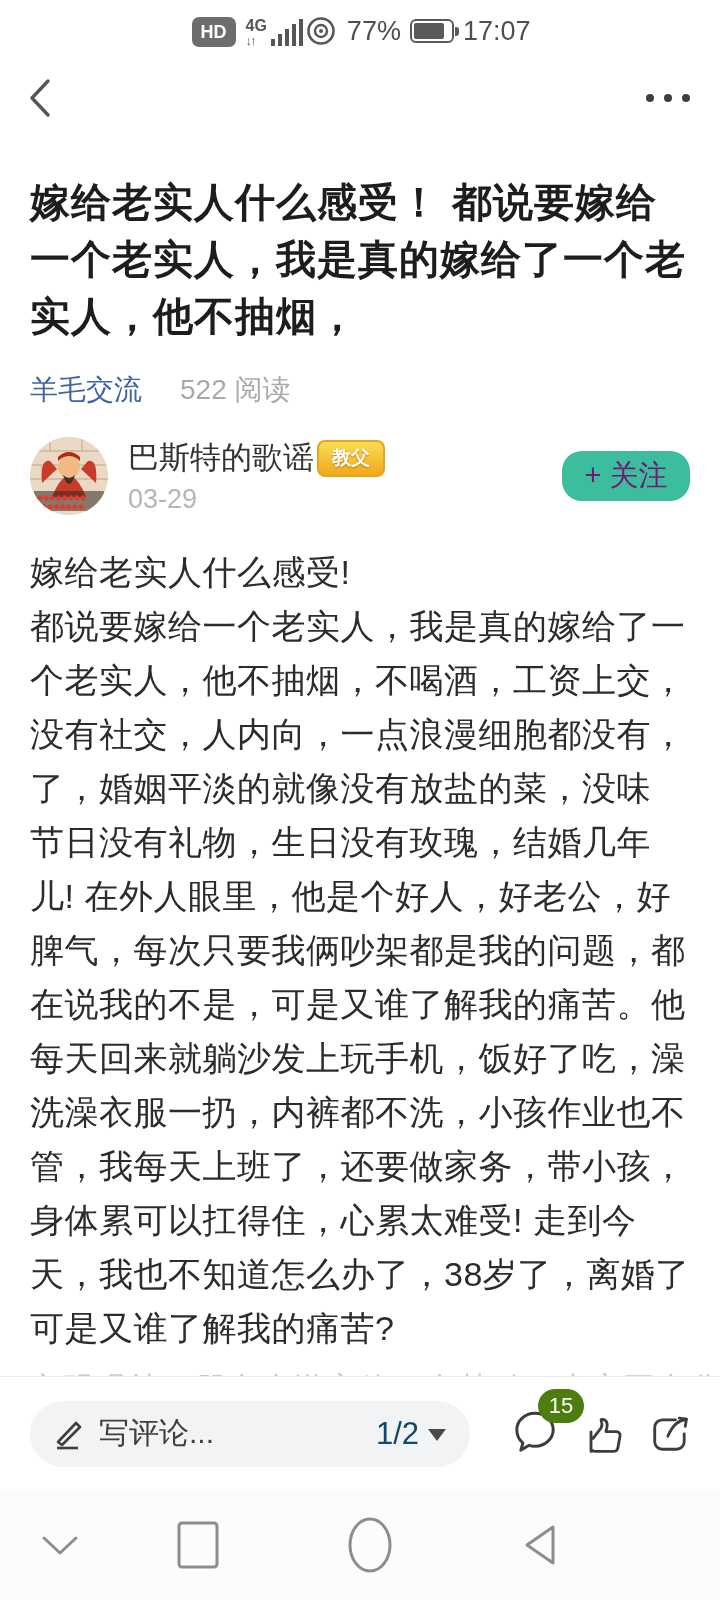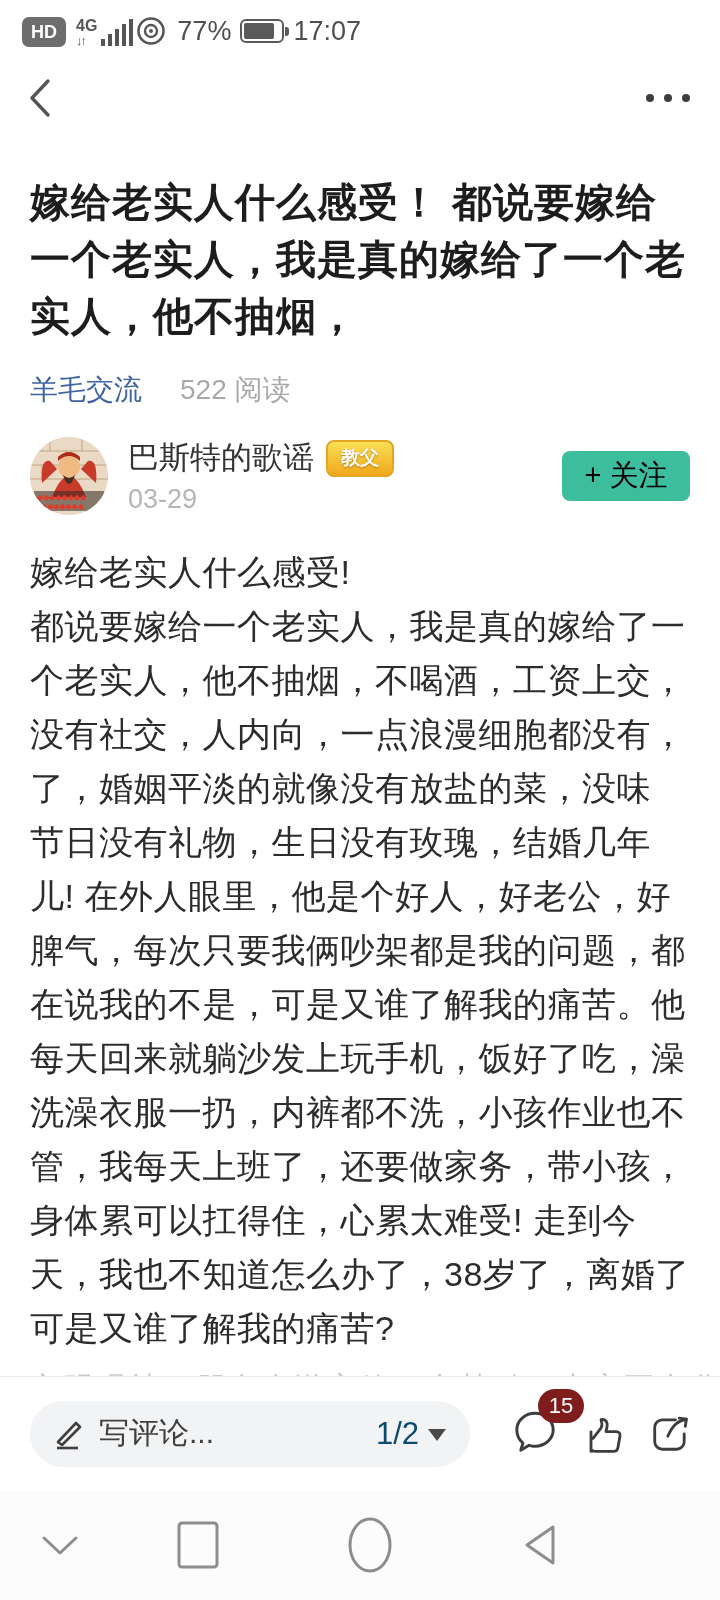--- a/index.html
+++ b/index.html
@@ -1,21 +1,21 @@
 <!DOCTYPE html>
 <html><head>
 <meta charset="utf-8">
 <style>
   * { margin:0; padding:0; box-sizing:border-box; }
   html,body { width:720px; background:#fff; }
   body { font-family:"Liberation Sans","DejaVu Sans",sans-serif; }
   .phone { position:relative; width:720px; height:1600px; background:#fff; overflow:hidden; }
 
   
-  .status-bar { display:flex; justify-content:flex-start; align-items:center; height:52px; padding:10px 20px 0 22px; }
+  .status-bar { display:flex; justify-content:center; align-items:center; height:52px; padding:10px 20px 0 22px; }
   .sb-left { display:flex; align-items:flex-end; gap:10px; }
   .hd-badge { width:44px; height:30px; background:#6d6d6d; border-radius:7px; color:#fff; font-size:18px; font-weight:700; display:flex; align-items:center; justify-content:center; }
   .net-group { display:flex; align-items:flex-end; gap:3px; }
   .net-col { display:flex; flex-direction:column; align-items:flex-start; line-height:1; }
   .net-type { font-size:16px; color:#565656; font-weight:600; }
   .net-arrows { font-size:13px; color:#565656; letter-spacing:-2px; }
   .sb-right { display:flex; align-items:center; gap:9px; color:#4f4f4f; font-size:27px; }
   .batt { position:relative; width:44px; height:24px; border:2.5px solid #5a5a5a; border-radius:6px; }
   .batt::after { content:""; position:absolute; right:-7px; top:6px; width:4px; height:9px; background:#5a5a5a; border-radius:0 3px 3px 0; }
   .batt-fill { position:absolute; left:2px; top:2px; bottom:2px; width:74%; background:#5a5a5a; border-radius:2px; }
@@ -28,42 +28,42 @@
   
   .content { padding:0 30px; }
   .post-title { margin-top:30px; font-size:40px; font-weight:700; line-height:57px; color:#1d1d1d; letter-spacing:1px; }
   .meta-row { margin-top:26px; display:flex; align-items:center; gap:18px; font-size:28px; }
   .topic-link { color:#3e64a3; }
   .read-count { color:#a9a9a9;margin-left:20px; }
 
   .author-row { margin-top:28px; display:flex; align-items:center; }
   .avatar { width:78px; height:78px; border-radius:50%; overflow:hidden; flex:0 0 auto; background:#ead9c4; }
   .author-info { margin-left:20px; flex:1; min-width:0; }
-  .author-name-row { display:flex; align-items:center; gap:12px; }
+  .author-name-row { display:flex; align-items:center; gap:3px; }
   .author-name { font-size:31px; color:#333; }
   .gold-badge { position:relative; height:37px; padding:0 13px; display:flex; align-items:center; background:linear-gradient(180deg,#fadf55,#f0a81c); border:2px solid #e3a622; border-radius:8px; color:#fff; font-size:19px; font-weight:700; text-shadow:0 1px 2px rgba(150,85,0,.65); }
   .gold-badge::before, .gold-badge::after { content:""; position:absolute; top:5px; width:12px; height:27px; background:#e7a019; z-index:-1; }
   .gold-badge::before { left:-9px; clip-path:polygon(0 0,100% 0,100% 100%,0 100%,45% 50%); }
   .gold-badge::after  { right:-9px; clip-path:polygon(0 0,100% 0,55% 50%,100% 100%,0 100%); }
   .author-date { margin-top:5px; font-size:27px; color:#b5b5b5; }
-  .follow-btn { width:128px; height:50px; background:#3cbd9e; border:none; border-radius:8px; color:#000000; font-size:29px; display:flex; align-items:center; justify-content:center; }
+  .follow-btn { width:128px; height:50px; background:#3cbd9e; border:none; border-radius:20px; color:#701a75; font-size:29px; display:flex; align-items:center; justify-content:center; }
 
   .post-body { margin-top:30px; }
   .body-line { font-size:34px; color:#2c2c2c; line-height:54px; height:54px; white-space:nowrap; letter-spacing:0.5px; }
   .footer-hint { margin-top:12px; font-size:30px; color:#c9c9c9; letter-spacing:3px; white-space:nowrap; line-height:42px; }
 
   
   .comment-bar { position:absolute; left:0; top:1376px; width:720px; height:114px; background:#fff; border-top:1px solid #ededed; display:flex; align-items:center; padding:0 26px 0 30px; z-index:5; }
   .comment-pill { flex:0 0 440px; height:66px; background:#f2f3f5; border-radius:33px; display:flex; align-items:center; padding:0 24px 0 24px; }
   .comment-placeholder { flex:1; margin-left:13px; font-size:30px; color:#3f3f3f; }
   .pager { display:flex; align-items:center; gap:9px; font-size:31px; color:#0c4a6e; }
   .pager-caret { width:0; height:0; border-left:9px solid transparent; border-right:9px solid transparent; border-top:12px solid #4a4a4a; margin-top:3px; }
   .action-icons { flex:1; display:flex; justify-content:space-between; align-items:center; padding-left:40px; }
   .badge-wrap { position:relative; }
-  .count-badge { position:absolute; top:-18px; right:-24px; min-width:46px; height:34px; padding:0 8px; background:#7f1d1d; border-radius:17px; color:#fff; font-size:22px; display:flex; align-items:center; justify-content:center; }
+  .count-badge { position:absolute; top:-18px; right:-24px; min-width:46px; height:34px; padding:0 8px; background:#4d7c0f; border-radius:17px; color:#fff; font-size:22px; display:flex; align-items:center; justify-content:center; }
 
   
   .android-nav { position:absolute; left:0; top:1490px; width:720px; height:110px; background:#fcfcfc; z-index:6; }
   .android-nav .nav-btn { position:absolute; top:0; height:110px; display:flex; align-items:center; justify-content:center; }
   .nav-hide { left:20px; width:80px; }
   .nav-recents { left:158px; width:80px; }
   .nav-home { left:330px; width:80px; }
   .nav-back { left:500px; width:80px; }
 </style>
 </head>

